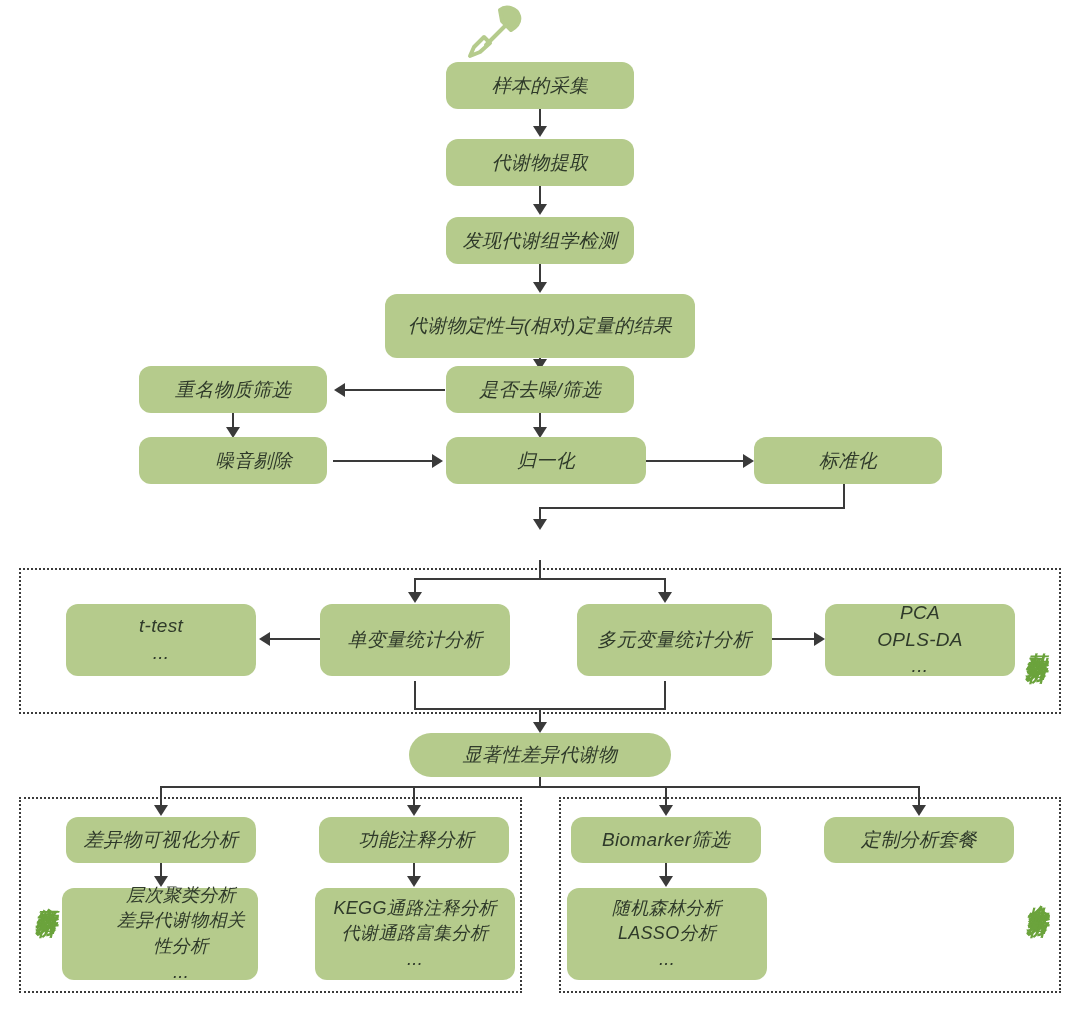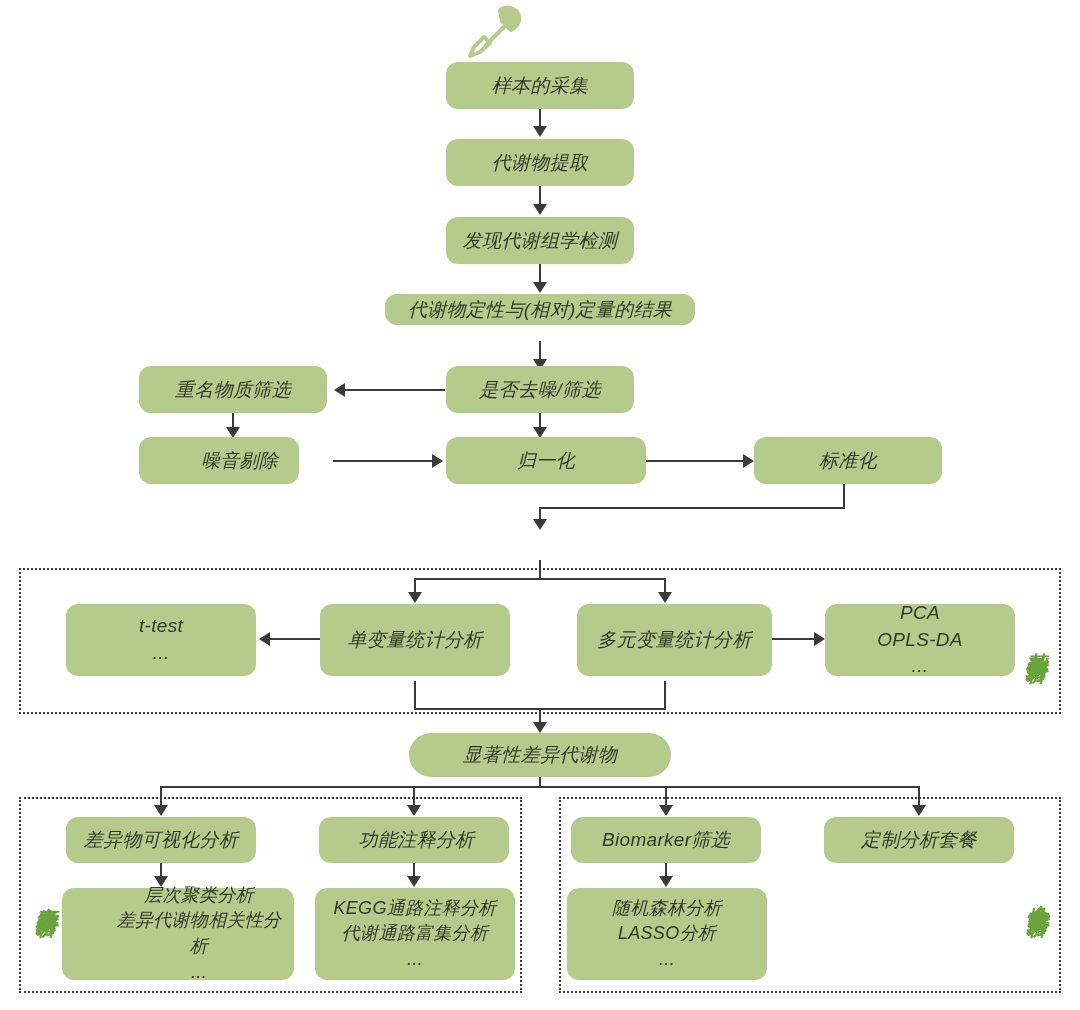--- a/index.html
+++ b/index.html
@@ -202,27 +202,27 @@
 
   <div class="vline" style="left:665px; top:862px; height:17px;"></div>
   <div class="arrow-down" style="left:659px; top:876px;"></div>
 
   <div class="node" style="left:446px; top:62px; width:188px; height:47px;">样本的采集</div>
 
   <div class="node" style="left:446px; top:139px; width:188px; height:47px;">代谢物提取</div>
 
   <div class="node" style="left:446px; top:217px; width:188px; height:47px;">发现代谢组学检测</div>
 
-  <div class="node" style="left:385px; top:294px; width:310px; height:31px;">代谢物定性与(相对)定量的结果</div>
+  <div class="node" style="left:385px; top:294px; width:310px; height:64px;">代谢物定性与(相对)定量的结果</div>
 
   <div class="node" style="left:446px; top:366px; width:188px; height:47px;">是否去噪/筛选</div>
 
   <div class="node" style="left:139px; top:366px; width:188px; height:47px;">重名物质筛选</div>
 
-  <div class="node" style="left:139px; top:437px; width:160px; height:47px;padding-left:47px;">噪音剔除</div>
+  <div class="node" style="left:139px; top:437px; width:188px; height:47px;padding-left:47px;">噪音剔除</div>
 
   <div class="node" style="left:446px; top:437px; width:200px; height:47px;">归一化</div>
 
   <div class="node" style="left:754px; top:437px; width:188px; height:47px;">标准化</div>
 
 
   <div class="node multi latin" style="left:66px; top:604px; width:190px; height:72px;">t-test
 ...</div>
 
   <div class="node" style="left:320px; top:604px; width:190px; height:72px;">单变量统计分析</div>
@@ -236,21 +236,21 @@
   <div class="node" style="left:409px; top:733px; width:262px; height:44px;border-radius:22px;">显著性差异代谢物</div>
 
   <div class="node" style="left:66px; top:817px; width:190px; height:46px;">差异物可视化分析</div>
 
   <div class="node" style="left:319px; top:817px; width:190px; height:46px;padding-left:11px;">功能注释分析</div>
 
   <div class="node" style="left:571px; top:817px; width:190px; height:46px;">Biomarker筛选</div>
 
   <div class="node" style="left:824px; top:817px; width:190px; height:46px;">定制分析套餐</div>
 
-  <div class="node multi" style="left:62px; top:888px; width:232px; height:92px;padding-left:48px;">层次聚类分析
+  <div class="node multi" style="left:62px; top:888px; width:196px; height:92px;padding-left:48px;">层次聚类分析
 差异代谢物相关性分析
 ...</div>
 
   <div class="node multi" style="left:315px; top:888px; width:200px; height:92px;">KEGG通路注释分析
 代谢通路富集分析
 ...</div>
 
   <div class="node multi" style="left:567px; top:888px; width:200px; height:92px;">随机森林分析
 LASSO分析
 ...</div>

